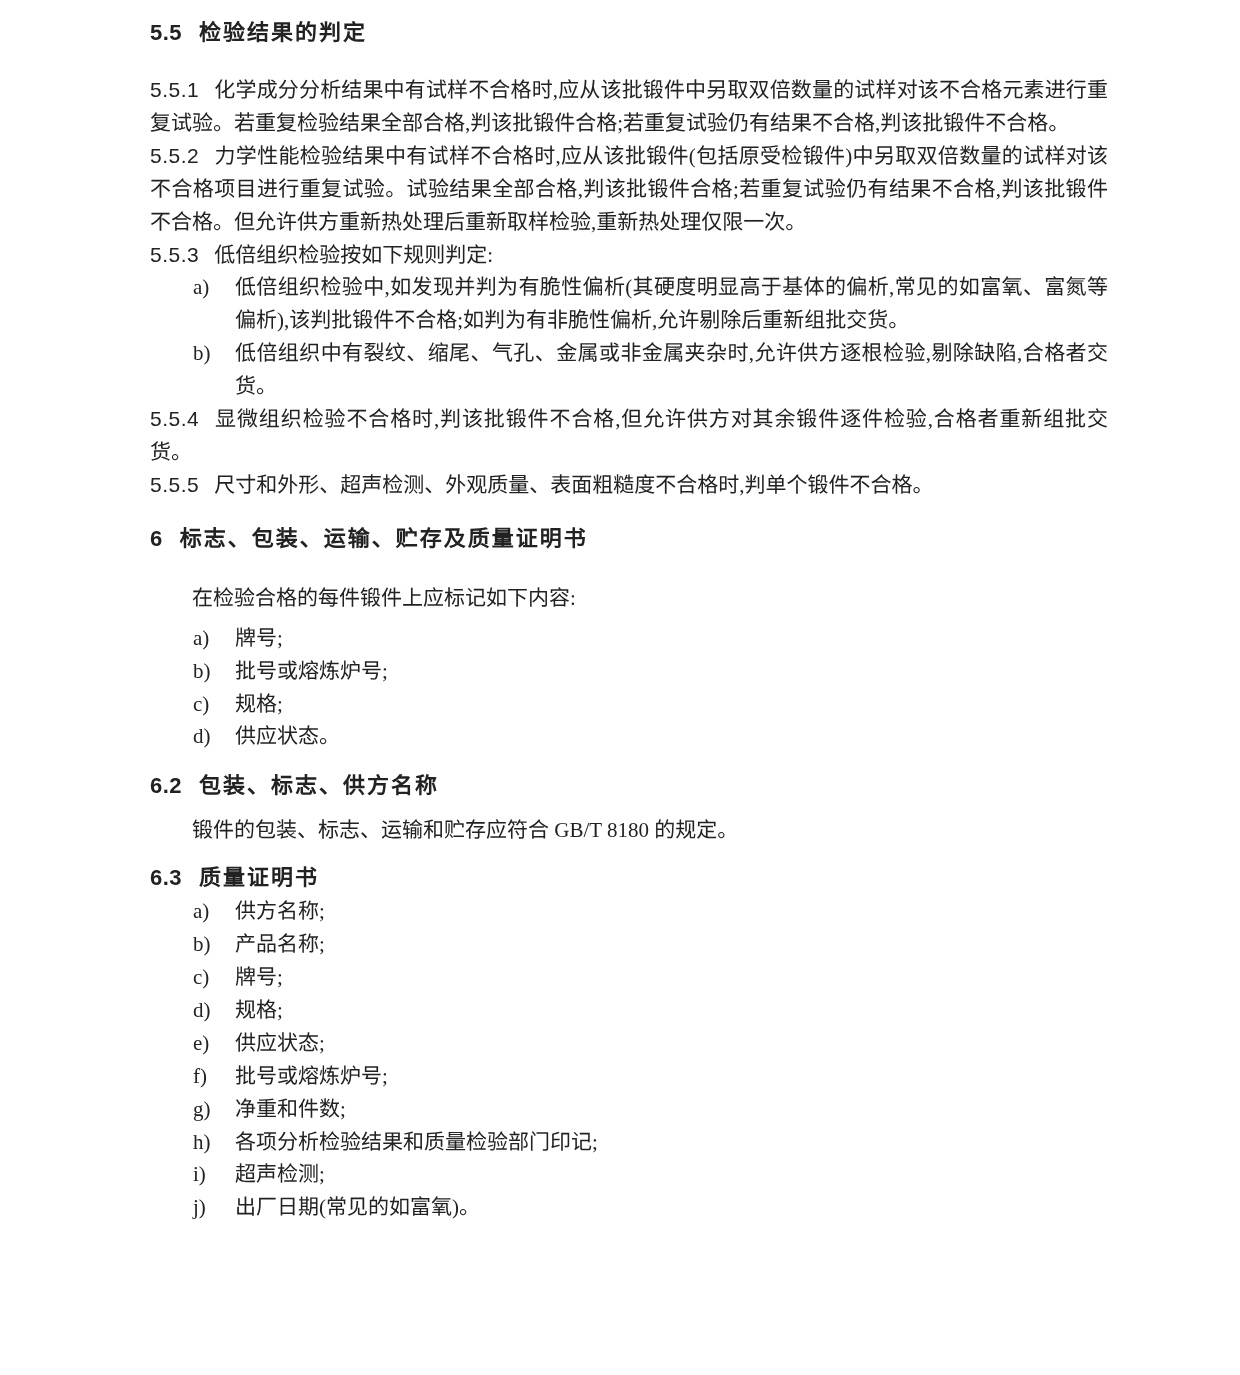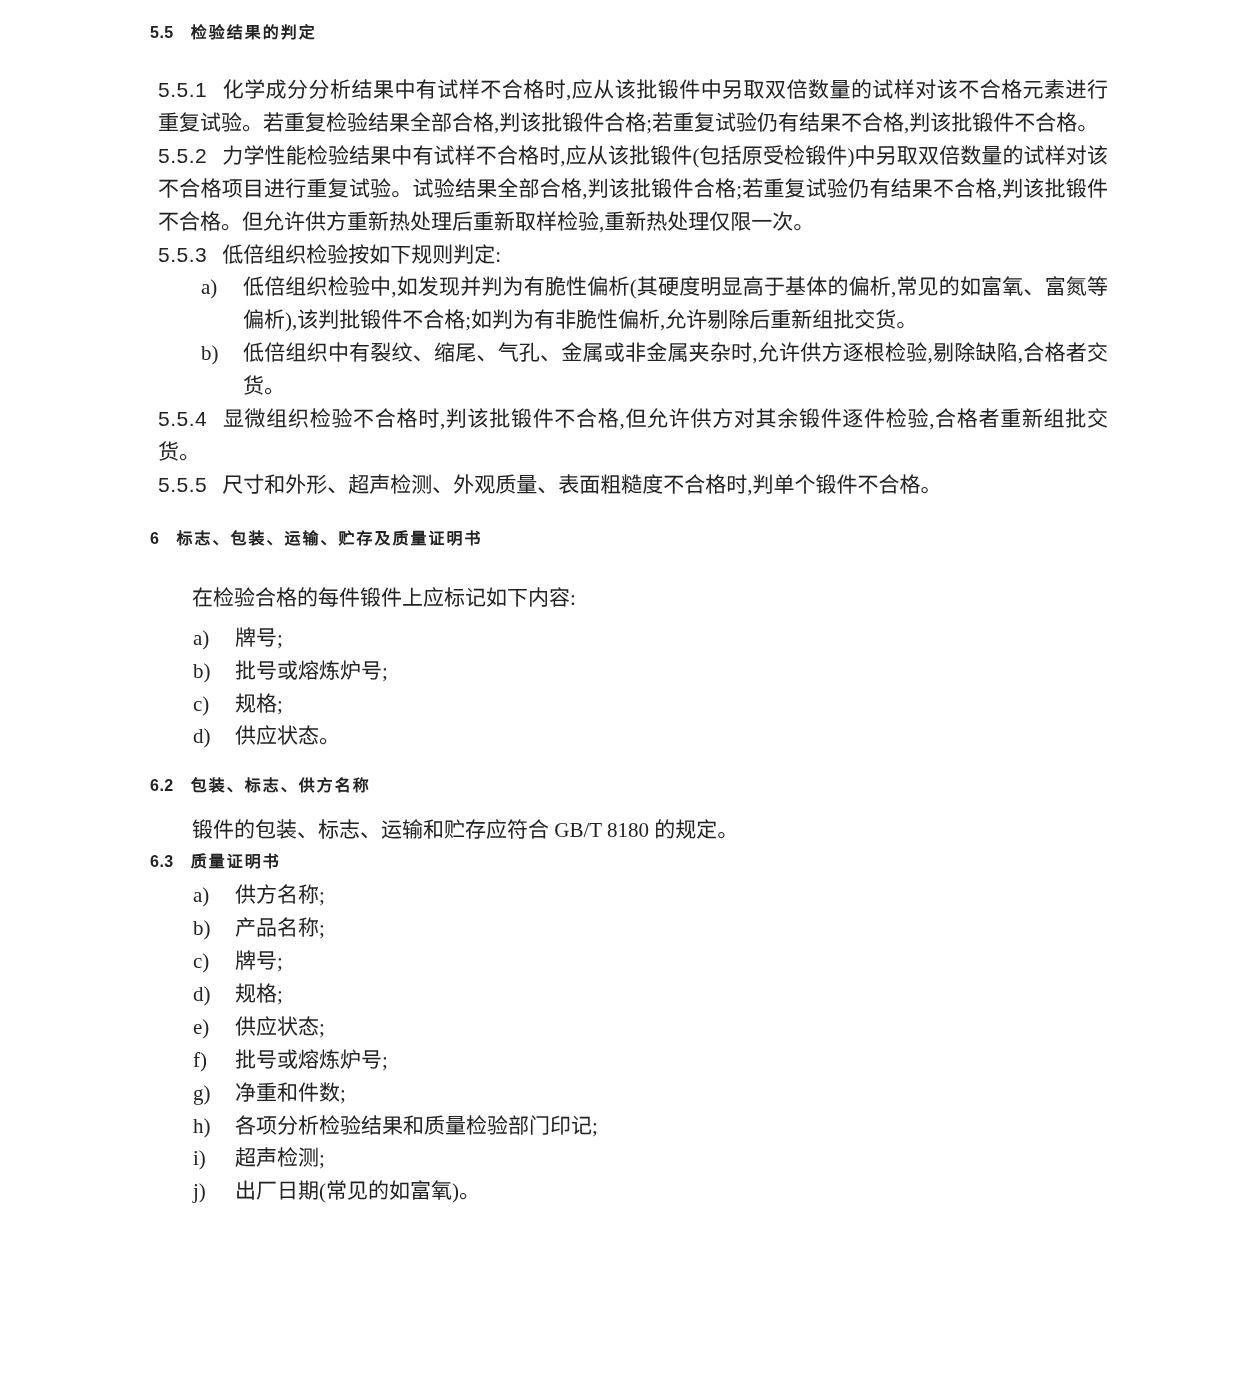--- a/index.html
+++ b/index.html
@@ -17,33 +17,33 @@
   .content {
     position: absolute;
     left: 150px;
     top: 18px;
     width: 958px;
   }
   
   .heading {
     font-family: "Liberation Sans", "DejaVu Sans", sans-serif;
     font-weight: bold;
-    font-size: 16px;
+    font-size: 22px;
     line-height: 30px;
     letter-spacing: 1px;
     white-space: nowrap;
   }
   .h-num { padding-right: 17px; letter-spacing: 0.5px; }
   .h-title { letter-spacing: 2px; }
   .h-6   { margin-top: 22px; }
   .h-6-1 { margin-top: 31px; }
   .h-6-2 { margin-top: 18px; }
-  .h-6-3 { }
+  .h-6-3 { margin-top: 16px; }
   
-  .clause-group { margin-top: 26px; margin-left: 8px; }
+  .clause-group { margin-top: 26px; }
   .clause {
     line-height: 32.9px;
     text-align: justify;
   }
   .c-num {
     font-family: "Liberation Sans", "DejaVu Sans", sans-serif;
     padding-right: 15px;
     letter-spacing: 0.5px;
   }
   

